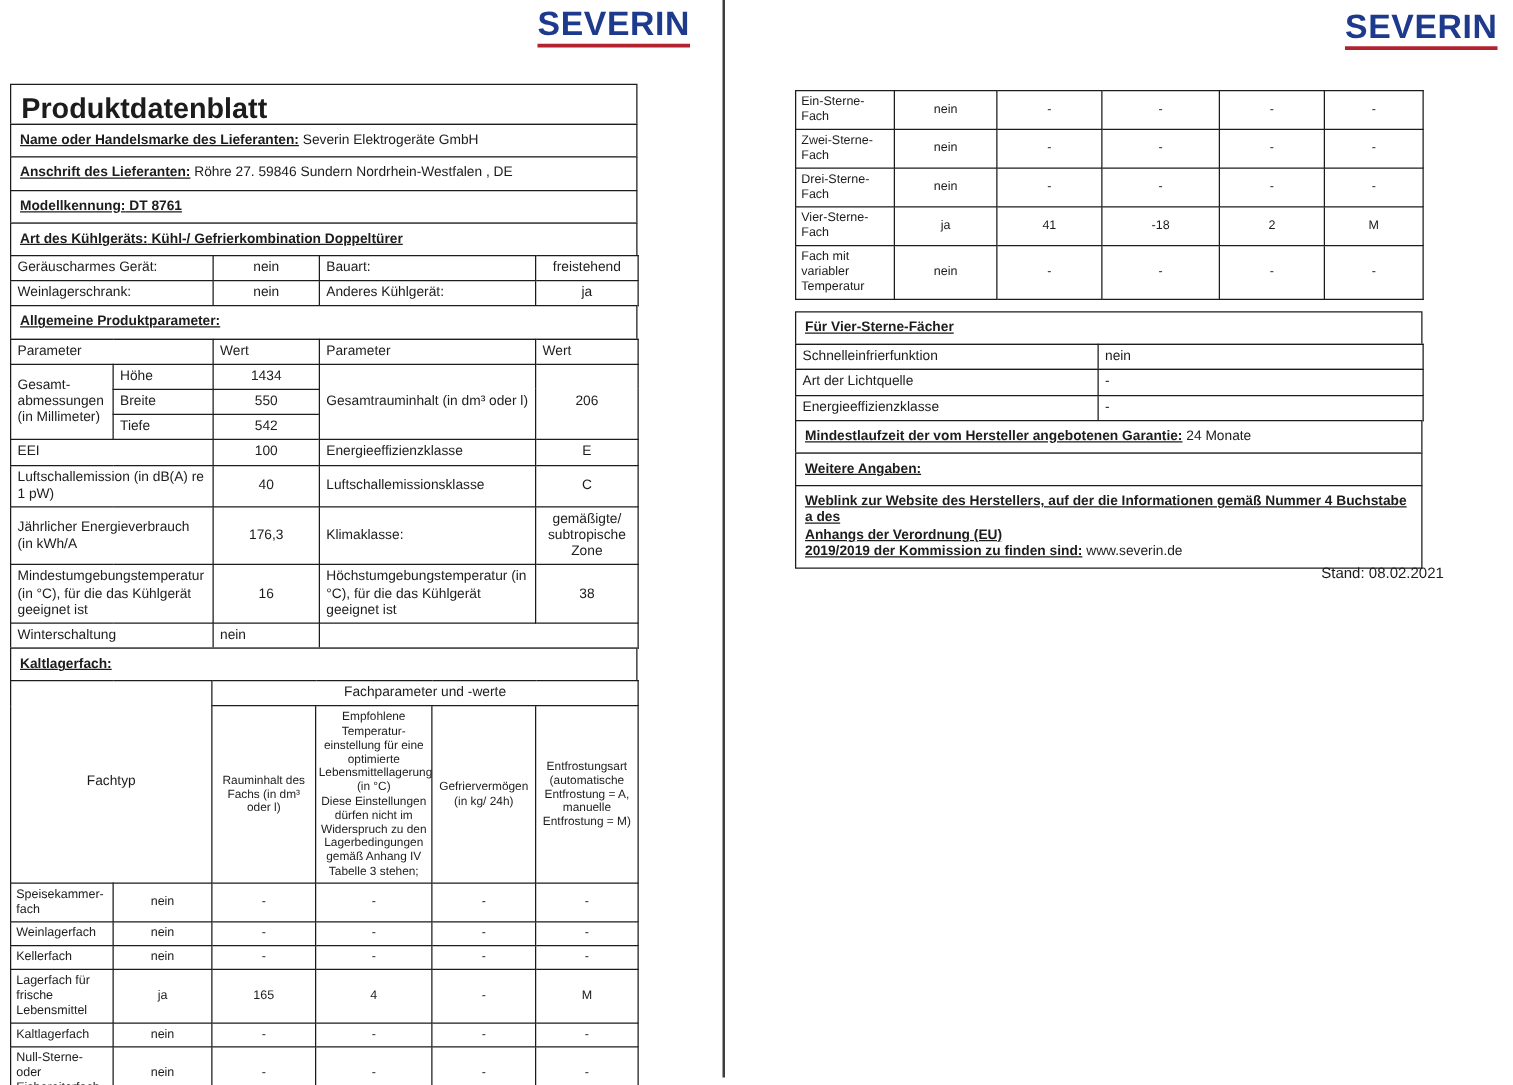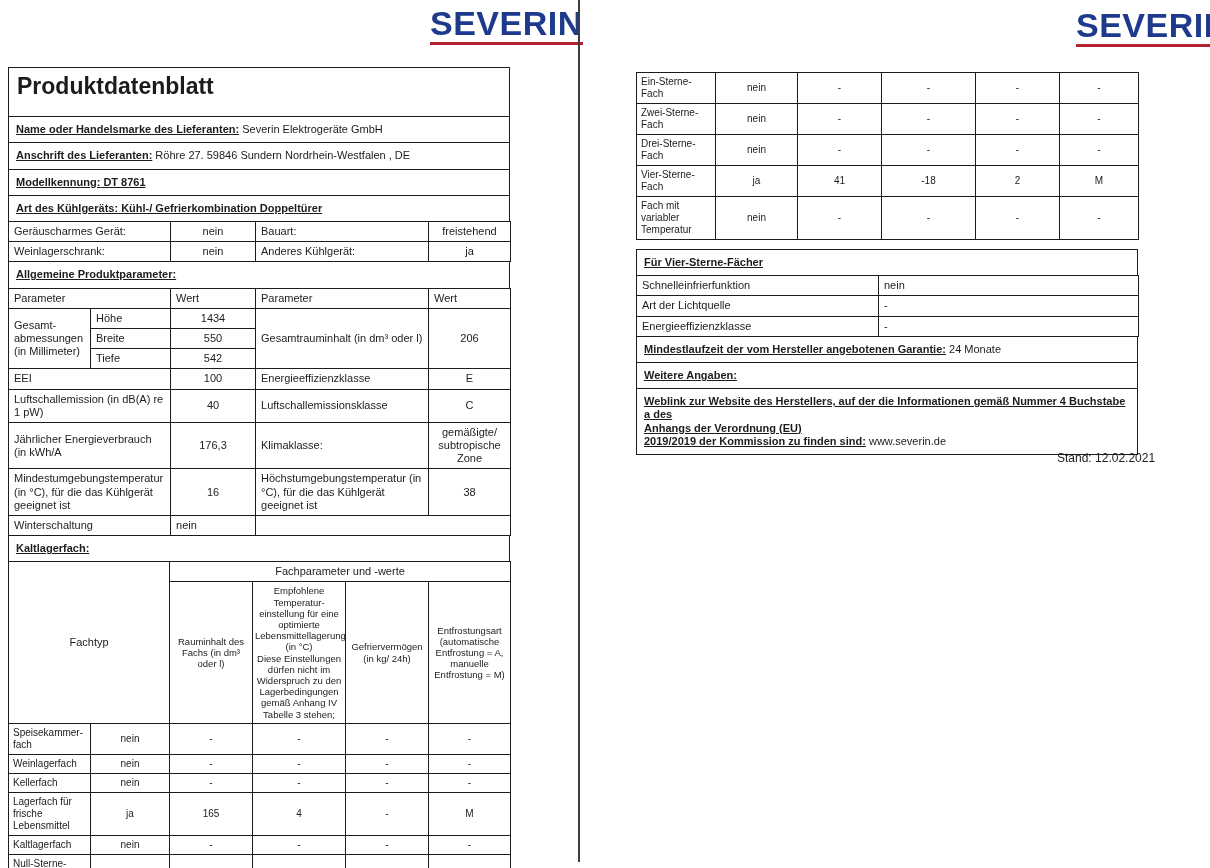--- a/index.html
+++ b/index.html
@@ -4,31 +4,31 @@
 <style>
   * { margin:0; padding:0; box-sizing:border-box; }
   html,body { width:1210px; height:868px; }
   body {
     position:relative; background:#ffffff; color:#1c1c1c;
     font-family:"Liberation Sans", sans-serif; font-size:11px; line-height:1.2;
     overflow:hidden;
   }
   
   .logo { position:absolute; display:inline-block; }
-  .logo-txt { font-weight:bold; font-size:34px; line-height:1; color:#1d3a8c; letter-spacing:0.5px; }
+  .logo-txt { font-weight:bold; font-size:27px; line-height:1; color:#1d3a8c; letter-spacing:0.5px; }
   .logo-rule { height:3px; background:#b2222f; margin-top:2px; }
   
   .divider { position:absolute; left:578px; top:0; width:2px; height:862px; background:#3d3d3d; }
   
   .page { position:absolute; width:502px; }
   .page-l { left:8px; top:68px; }
   .page-r { left:636px; top:73px; }
   
   .sec { width:502px; border:1px solid #1c1c1c; margin-top:-1px; padding:6px 7px; background:#fff; }
-  .title-box { padding:6px 8px 17px 8px; }
+  .title-box { padding:6px 8px 0 8px; }
   .doc-title { font-size:23px; font-weight:bold; line-height:1.1; }
   .doc-sub { font-size:10.5px; color:#3a3a3a; margin-top:2px; }
   
   table.grid { border-collapse:collapse; table-layout:fixed; width:502px; margin-top:-1px; background:#fff; }
   .grid td, .grid th { border:1px solid #1c1c1c; padding:3px 5px; font-size:11px; font-weight:normal; vertical-align:middle; }
   .grid.small td { font-size:10px; padding:3px 4px; }
   .grid.fach th { font-size:9.5px; padding:3px 2px; line-height:1.18; }
   .grid.fach td { font-size:10px; padding:3px 4px; }
   .c { text-align:center; }
   .l { text-align:left; }
@@ -355,13 +355,13 @@
 
   <div class="sec b">Weitere Angaben:</div>
 
   <div class="sec">
     <span class="b pre">Weblink zur Website des Herstellers, auf der die Informationen gemäß Nummer 4 Buchstabe a des
 Anhangs der Verordnung (EU)
 2019/2019 der Kommission zu finden sind:</span><span> www.severin.de</span>
   </div>
 </div>
 
-<div class="stand">Stand: 12.02.2021</div>
+<div class="stand">Stand: 08.02.2021</div>
 
 </body></html>

